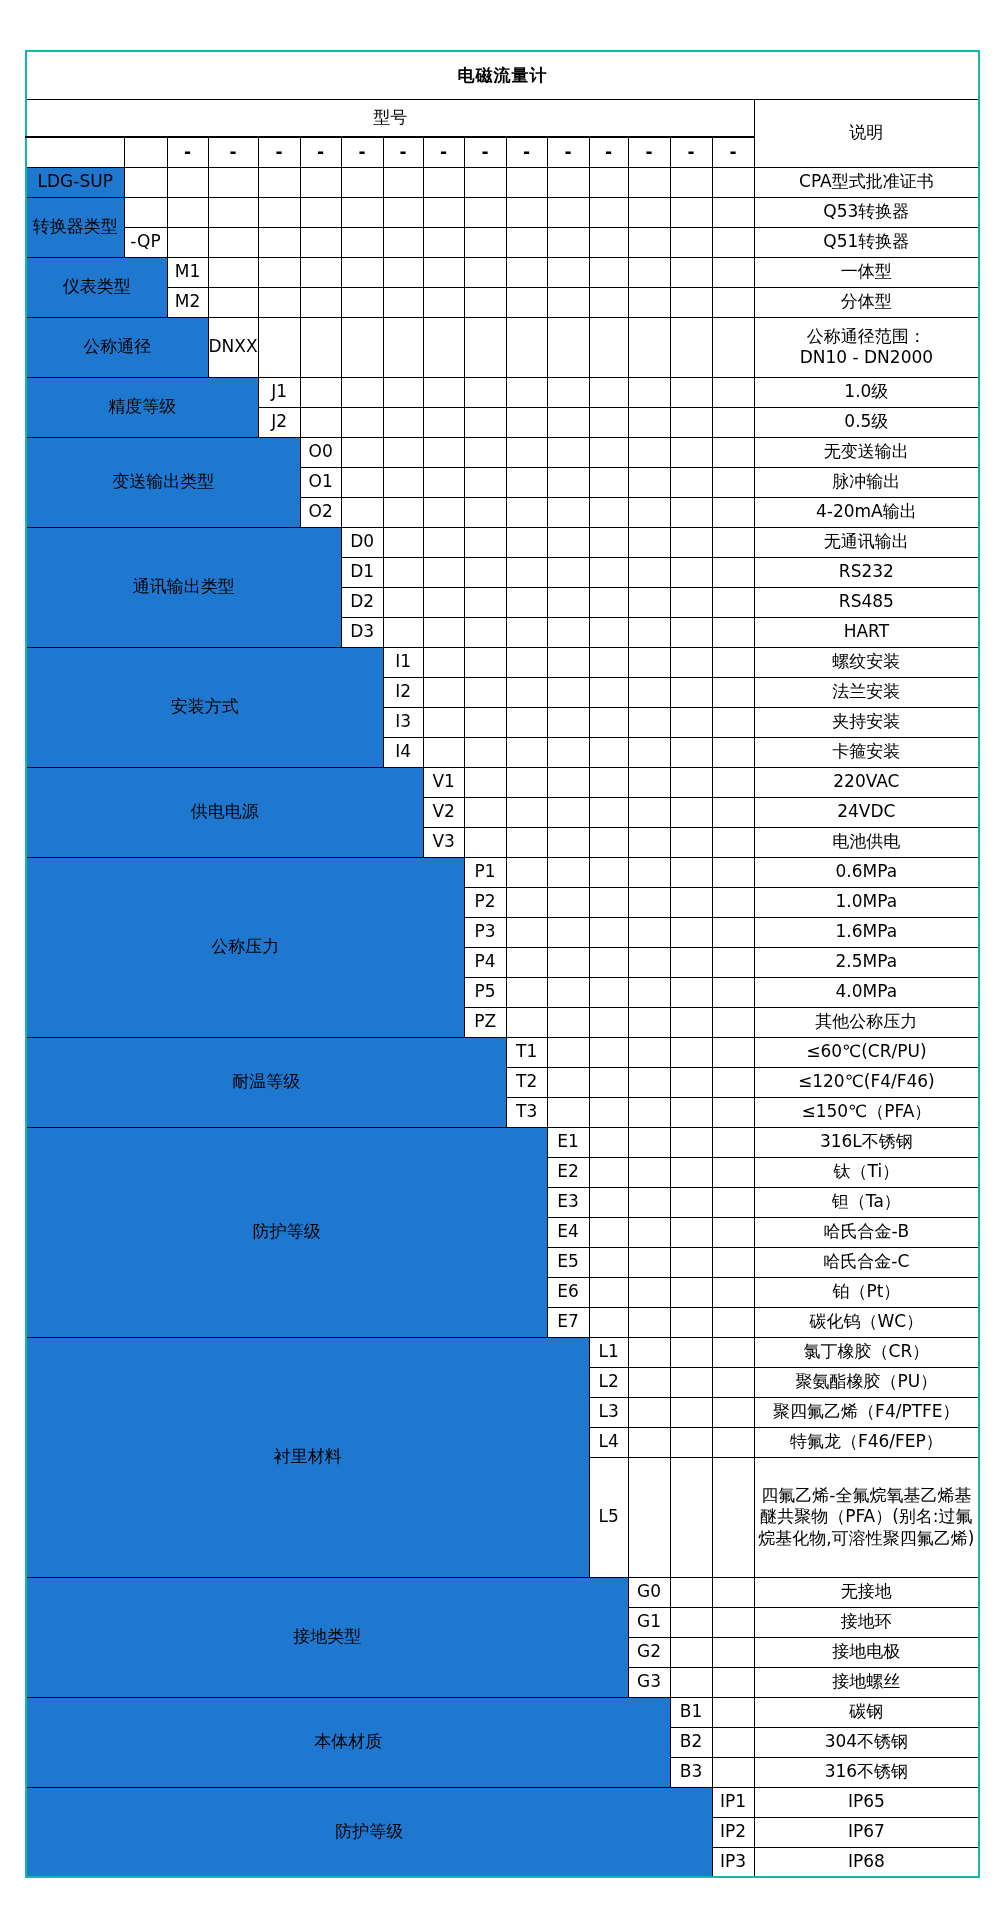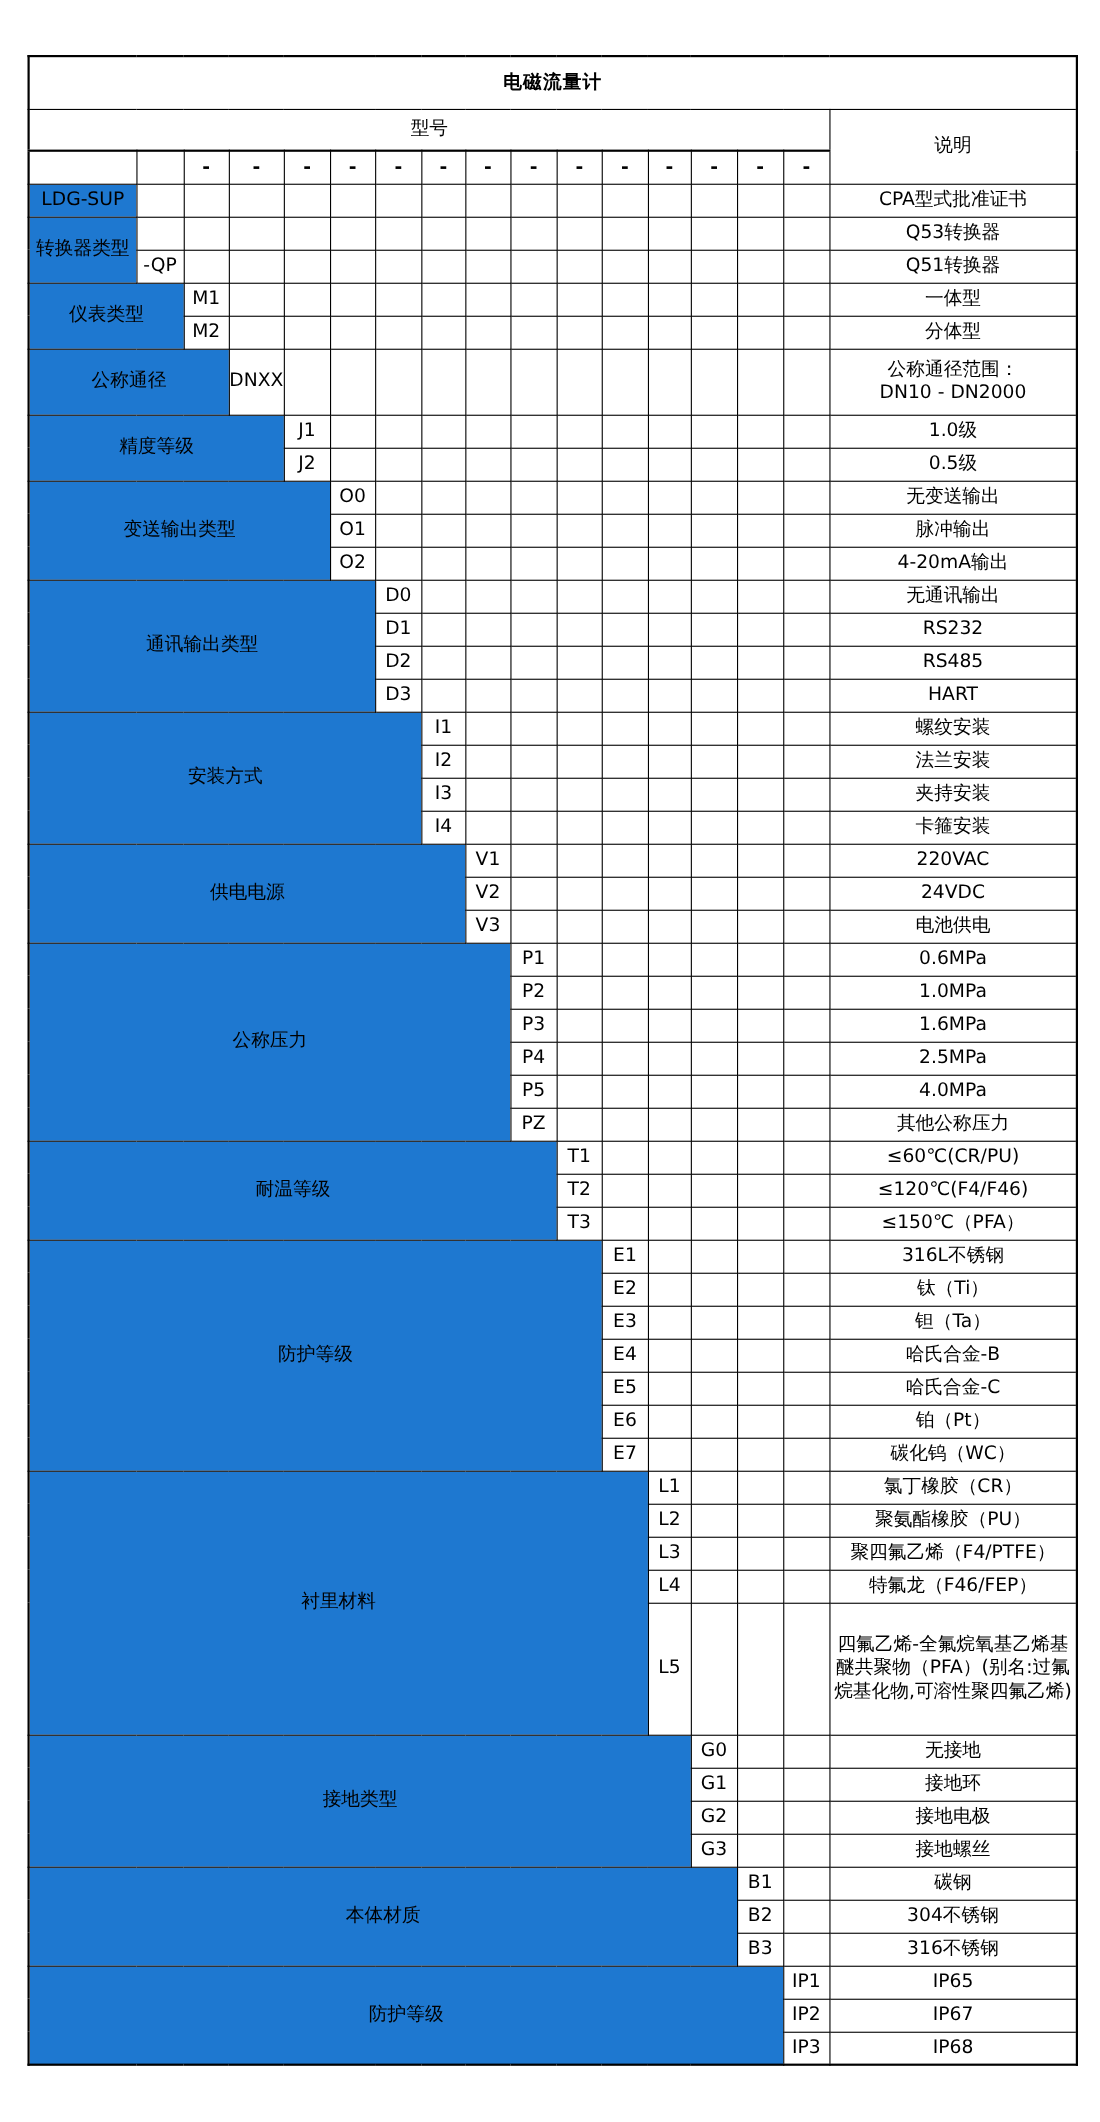--- a/index.html
+++ b/index.html
@@ -13,21 +13,21 @@
     height: 1929px;
     background: #ffffff;
     font-family: "DejaVu Sans", "Liberation Sans", sans-serif;
   }
   table.spec {
     position: absolute;
     left: 25px;
     top: 50px;
     border-collapse: collapse;
     table-layout: fixed;
-    border: 2px solid #000000;
+    border: 2px solid #14b8a6;
   }
   table.spec td {
     border: 1px solid #000;
     padding: 0;
     margin: 0;
     text-align: center;
     vertical-align: middle;
     font-size: 17px;
     color: #000;
     overflow: hidden;

